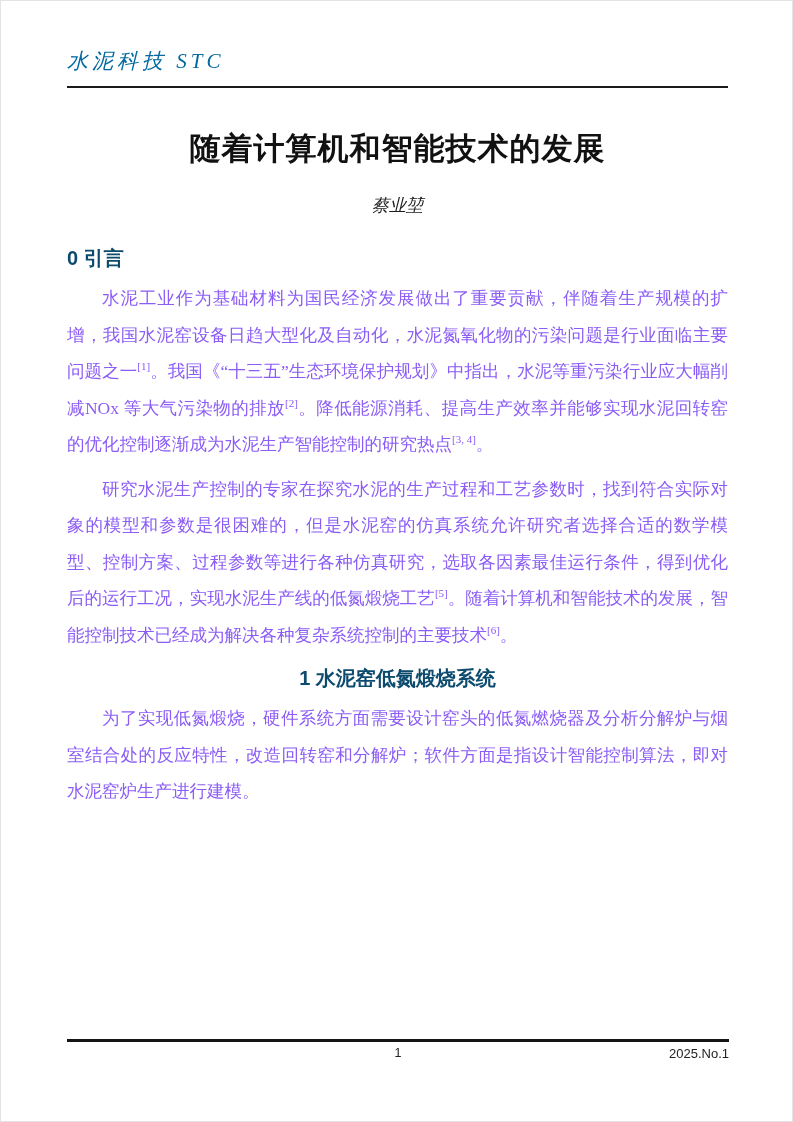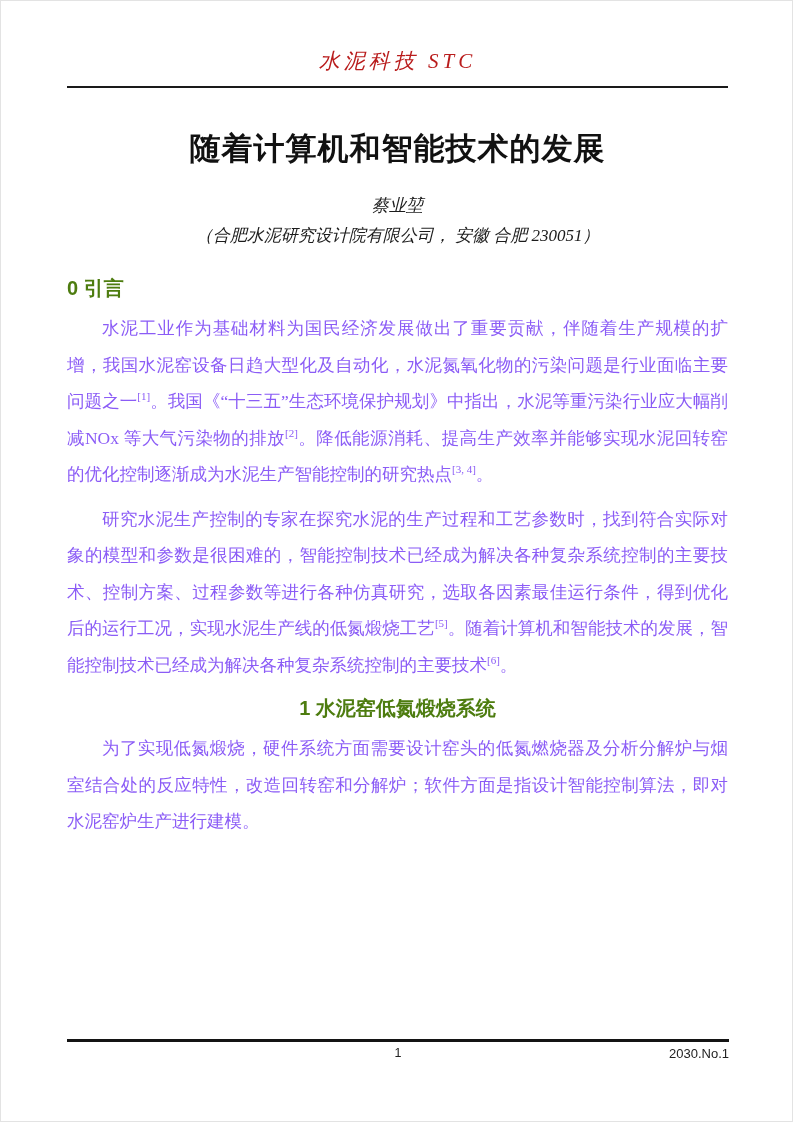--- a/index.html
+++ b/index.html
@@ -16,26 +16,25 @@
     border: 1px solid #e3e3e3;
     overflow: hidden;
     color: #1c1c1c;
     font-family: "Liberation Serif", "DejaVu Serif", serif;
   }
   .content {
     padding: 0 64px 0 66px;
   }
   .journal-header {
     padding-top: 46px;
-    text-align: center;
     font-family: "Liberation Serif", "DejaVu Serif", serif;
     font-style: italic;
     font-size: 21px;
     letter-spacing: 4px;
-    color: #b91c1c;
+    color: #0369a1;
   }
   .header-rule {
     margin-top: 11px;
     border-bottom: 2px solid #1a1a1a;
   }
   .article-title {
     margin-top: 40px;
     text-align: center;
     font-family: "Liberation Sans", "DejaVu Sans", sans-serif;
     font-size: 31px;
@@ -54,21 +53,21 @@
     margin-top: 7px;
     text-align: center;
     font-family: "Liberation Serif", "DejaVu Serif", serif;
     font-style: italic;
     font-size: 17px;
   }
   .section-heading {
     font-family: "Liberation Sans", "DejaVu Sans", sans-serif;
     font-weight: bold;
     font-size: 20px;
-    color: #4d7c0f;
+    color: #0c4a6e;
     margin: 0;
   }
   .h-intro   { margin-top: 28px; }
   .h-sec1    { margin-top: 12px; text-align: center; }
   .h-sec11   { margin-top: 16px; font-size: 19px; }
   .body-para {
     margin: 0;
     padding-top: 8px;
     font-size: 17.5px;
     line-height: 36.5px;
@@ -117,35 +116,34 @@
 
 <div class="page">
   <div class="content">
 
     <div class="journal-header">水泥科技 STC</div>
     <div class="header-rule"></div>
 
     <h1 class="article-title">随着计算机和智能技术的发展</h1>
 
     <div class="author-line">蔡业堃</div>
-    <div class="affiliation-line">（合肥水泥研究设计院有限公司， 安徽 合肥 230051）</div>
 
     <h2 class="section-heading h-intro">0 引言</h2>
 
     <p class="body-para"><span>水泥工业作为基础材料为国民经济发展做出了重要贡献，伴随着生产规模的扩增，我国水泥窑设备日趋大型化及自动化，水泥氮氧化物的污染问题是行业面临主要问题之一</span><sup>[1]</sup><span>。我国《“十三五”生态环境保护规划》中指出，水泥等重污染行业应大幅削减NOx 等大气污染物的排放</span><sup>[2]</sup><span>。降低能源消耗、提高生产效率并能够实现水泥回转窑的优化控制逐渐成为水泥生产智能控制的研究热点</span><sup>[3, 4]</sup><span>。</span></p>
 
-    <p class="body-para"><span>研究水泥生产控制的专家在探究水泥的生产过程和工艺参数时，找到符合实际对象的模型和参数是很困难的，智能控制技术已经成为解决各种复杂系统控制的主要技术、控制方案、过程参数等进行各种仿真研究，选取各因素最佳运行条件，得到优化后的运行工况，实现水泥生产线的低氮煅烧工艺</span><sup>[5]</sup><span>。随着计算机和智能技术的发展，智能控制技术已经成为解决各种复杂系统控制的主要技术</span><sup>[6]</sup><span>。</span></p>
+    <p class="body-para"><span>研究水泥生产控制的专家在探究水泥的生产过程和工艺参数时，找到符合实际对象的模型和参数是很困难的，但是水泥窑的仿真系统允许研究者选择合适的数学模型、控制方案、过程参数等进行各种仿真研究，选取各因素最佳运行条件，得到优化后的运行工况，实现水泥生产线的低氮煅烧工艺</span><sup>[5]</sup><span>。随着计算机和智能技术的发展，智能控制技术已经成为解决各种复杂系统控制的主要技术</span><sup>[6]</sup><span>。</span></p>
 
 
     <h2 class="section-heading h-sec1">1 水泥窑低氮煅烧系统</h2>
 
     <p class="body-para">为了实现低氮煅烧，硬件系统方面需要设计窑头的低氮燃烧器及分析分解炉与烟室结合处的反应特性，改造回转窑和分解炉；软件方面是指设计智能控制算法，即对水泥窑炉生产进行建模。</p>
 
   </div>
 
   <div class="page-footer">
     <div class="footer-rule"></div>
     <div class="footer-row">
       <span class="footer-page-number">1</span>
-      <span class="footer-issue">2030.No.1</span>
+      <span class="footer-issue">2025.No.1</span>
     </div>
   </div>
 </div>
 
 </body></html>

